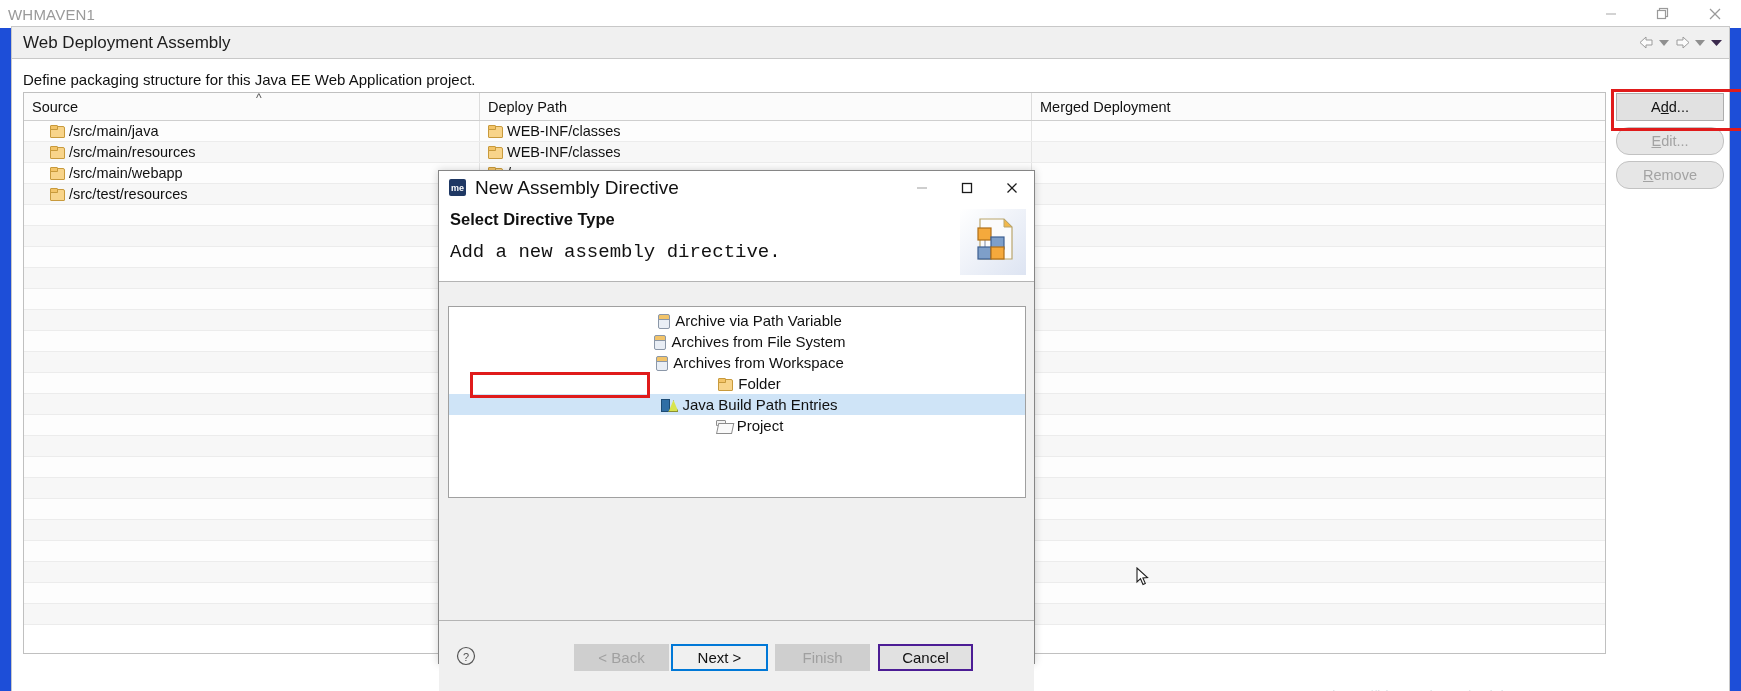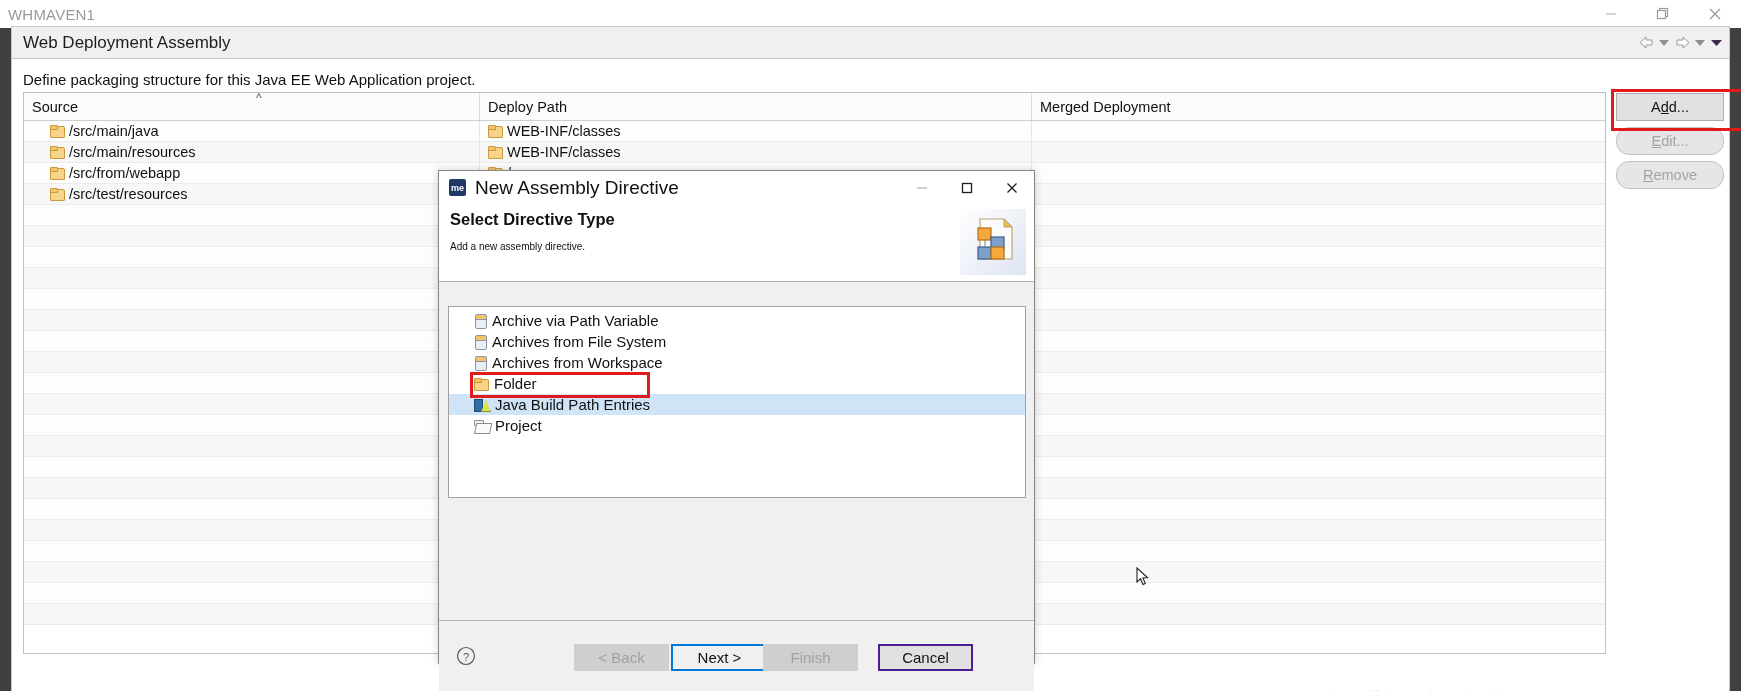--- a/index.html
+++ b/index.html
@@ -3,21 +3,21 @@
 <meta charset="utf-8">
 <style>
   * { box-sizing: border-box; }
   html, body {
     margin: 0; padding: 0;
     width: 1741px; height: 691px;
     background: #ffffff;
     font-family: "Liberation Sans", sans-serif;
     overflow: hidden;
   }
-  #root { position: relative; width: 1741px; height: 691px; background:#404040;padding-left:36px; }
+  #root { position: relative; width: 1741px; height: 691px; background:#1d4ed8;padding-left:36px; }
 
   
   .os-titlebar {
     position:absolute; left:0; top:0; width:1741px; height:28px;
     background:#ffffff; display:flex; align-items:center;
   }
   .os-title {
     margin-left:8px; font-size:15px; color:#9a9a9a; letter-spacing:.2px;
   }
   .os-win-btns { margin-left:auto; display:flex; height:28px; }
@@ -136,32 +136,32 @@
 
   .dlg-banner {
     position:relative; height:78px; background:#ffffff;
     border-bottom:1px solid #b4b4b4;
   }
   .dlg-h1 {
     position:absolute; left:11px; top:6px; font-size:16.5px;
     font-weight:bold; color:#111;
   }
   .dlg-h2 {
-    position:absolute; left:11px; top:37px; font-size:10px; color:#111;
+    position:absolute; left:11px; top:37px; font-size:19px; color:#111;font-family:Liberation Mono, monospace;
   }
   .dlg-banner-ico { position:absolute; right:8px; top:5px; width:66px; height:66px; }
 
   .dlg-body { position:relative; height:338px; background:#f0f0f0; }
   .dlg-list {
     position:absolute; left:9px; top:24px; width:578px; height:192px;
     background:#ffffff; border:1px solid #a0a0a0; padding-top:3px;
   }
   .li {
     height:21px; display:flex; align-items:center; gap:6px; padding-left:25px;
-    font-size:15px; color:#111;
+    font-size:15px; color:#111;justify-content:center;
   }
   .li.selected { background:#cfe4f7; }
 
   
   .jar-ico { width:12px; height:14px; position:relative; flex:0 0 auto; }
   .jar-ico::before {
     content:""; position:absolute; left:1px; top:2px; width:10px; height:11px;
     background:#e9eef5; border:1px solid #8b97a8; border-radius:1px 1px 2px 2px;
   }
   .jar-ico::after {
@@ -198,21 +198,21 @@
   .help-ico { position:absolute; left:16px; top:24px; width:22px; height:22px; }
   .dlg-btn {
     position:absolute; top:23px; height:27px; width:95px;
     font-size:15px; display:flex; align-items:center; justify-content:center;
     background:#cfcfcf; border:1px solid #cfcfcf; color:#a0a0a0;
   }
   .dlg-btn.enabled { background:#f0f0f0; border:2px solid #0078d7; color:#111; }
   .dlg-btn.plain { background:#e1e1e1; border:2px solid #4c1d95; color:#111; }
   #btn-back  { left:135px; }
   #btn-next  { left:232px; width:97px; }
-  #btn-finish{ left:324px; }
+  #btn-finish{ left:336px; }
   #btn-cancel{ left:439px; }
 
   .cursor-arrow { position:absolute; left:697px; top:285px; width:13px; height:20px; }
 </style>
 </head>
 <body>
 
 <div id="root">
 
   <div class="os-titlebar">
@@ -305,21 +305,21 @@
             </div>
             <div class="t-cell c2">
               <div class="folder-ico"></div>
               <span>WEB-INF/classes</span>
             </div>
             <div class="t-cell c3"></div>
           </div>
           <div class="t-row">
             <div class="t-cell c1">
               <div class="folder-ico"></div>
-              <span>/src/from/webapp</span>
+              <span>/src/main/webapp</span>
             </div>
             <div class="t-cell c2">
               <div class="folder-ico"></div>
               <span>/</span>
             </div>
             <div class="t-cell c3"></div>
           </div>
           <div class="t-row alt">
             <div class="t-cell c1">
               <div class="folder-ico"></div>

